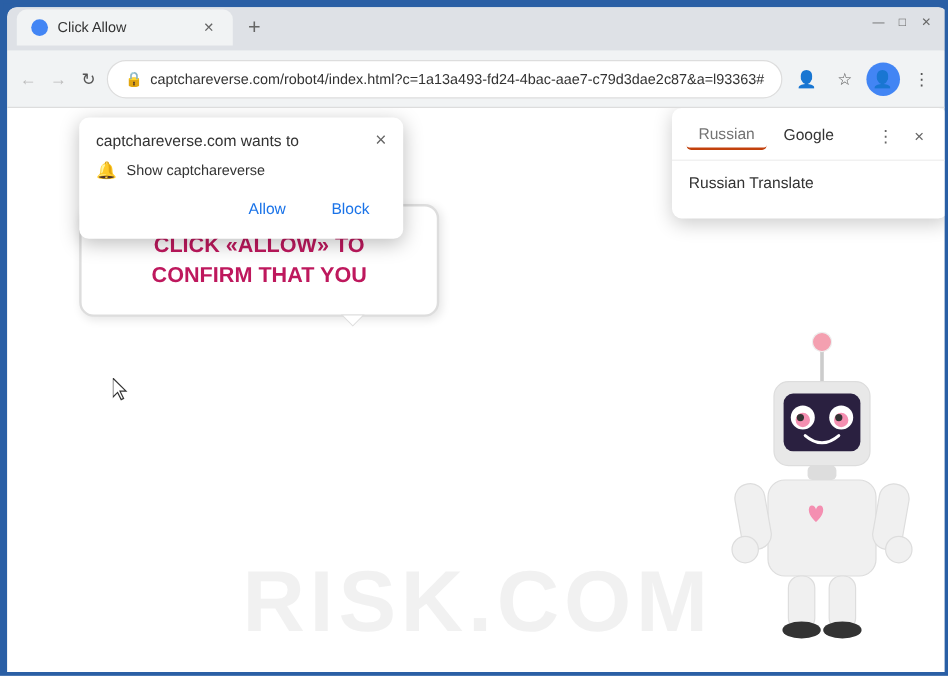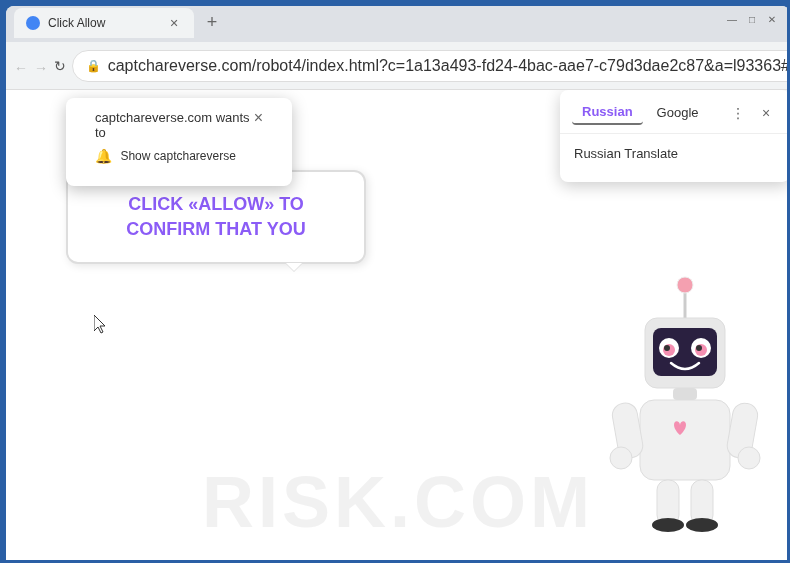--- a/index.html
+++ b/index.html
@@ -138,21 +138,21 @@
       color: #333;
       display: flex;
       align-items: center;
       gap: 6px;
     }
     .lock-icon {
       color: #555;
       font-size: 12px;
     }
     .url-text {
-      font-size: 16px;
+      font-size: 12px;
       color: #333;
       flex: 1;
       overflow: hidden;
       text-overflow: ellipsis;
       white-space: nowrap;
     }
     .address-actions {
       display: flex;
       align-items: center;
       gap: 4px;
@@ -231,36 +231,36 @@
       position: absolute;
       bottom: -17px;
       right: 62px;
       border: 8px solid transparent;
       border-top-color: white;
       z-index: 1;
     }
     .speech-bubble-text {
       font-size: 18px;
       font-weight: 900;
-      color: #8b5cf6;
+      color: #be185d;
       text-align: center;
       line-height: 1.4;
       text-transform: uppercase;
     }
 
     
     .notification-popup {
       position: absolute;
       top: 8px;
       left: 60px;
       background: white;
       border-radius: 8px;
       box-shadow: 0 4px 16px rgba(0,0,0,0.25);
-      padding: 12px 29px;
-      width: 226px;
+      padding: 12px 14px;
+      width: 270px;
       z-index: 100;
     }
     .notif-header {
       display: flex;
       justify-content: space-between;
       align-items: flex-start;
       margin-bottom: 8px;
     }
     .notif-title {
       font-size: 13px;
@@ -332,23 +332,22 @@
       gap: 4px;
     }
     .translate-tab {
       padding: 4px 10px;
       font-size: 13px;
       cursor: pointer;
       color: #333;
       border-radius: 4px;
     }
     .translate-tab.active {
-      color: #8b5cf6;
-      border-bottom: 2px solid #737373;
-      font-weight: bold;
+      color: #737373;
+      border-bottom: 2px solid #c2410c;
     }
     .translate-actions {
       display: flex;
       gap: 4px;
       margin-left: auto;
     }
     .translate-action-btn {
       width: 24px;
       height: 24px;
       display: flex;
@@ -435,20 +434,24 @@
     <div class="watermark">RISK.COM</div>
 
     <div class="notification-popup">
       <div class="notif-header">
         <span class="notif-title">captchareverse.com wants to</span>
         <span class="notif-close">×</span>
       </div>
       <div class="notif-content">
         <span class="bell-icon">🔔</span>
         <span class="notif-desc">Show captchareverse</span>
+      </div>
+      <div class="notif-buttons">
+        <button class="btn-allow">Allow</button>
+        <button class="btn-block">Block</button>
       </div>
     </div>
 
     <div class="translate-popup">
       <div class="translate-header">
         <div class="translate-tab active">Russian</div>
         <div class="translate-tab">Google</div>
         <div class="translate-actions">
           <div class="translate-action-btn">⋮</div>
           <div class="translate-action-btn">×</div>

